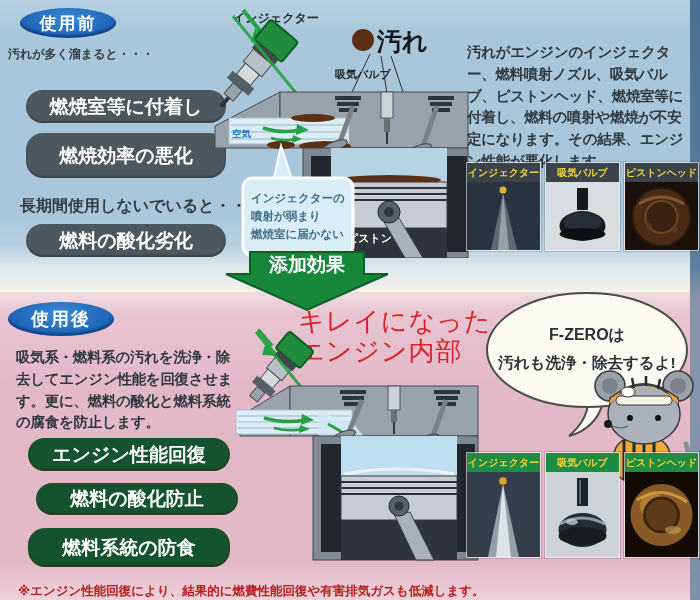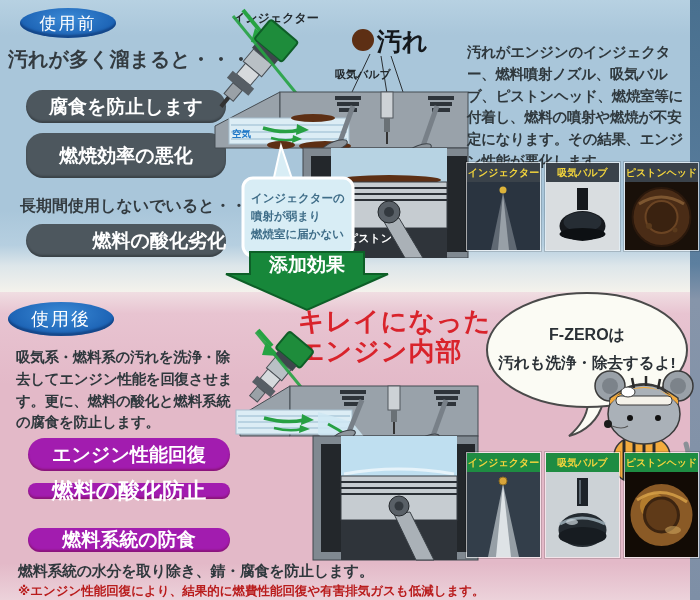--- a/index.html
+++ b/index.html
@@ -19,33 +19,33 @@
     background:linear-gradient(180deg,#f0dee2 0%,#e8c4d1 7%,#e3b9c8 30%,#e3b9c8 88%,#ecd2da 100%);
   }
   .edge-strip{
     left:690px;top:0;width:10px;height:600px;
     background:linear-gradient(180deg,#49708f 0%,#5c7f9f 44%,#8695aa 50%,#7e8fa6 100%);
   }
   
   .section-badge{
     border-radius:50%;background:radial-gradient(ellipse at 50% 35%,#3b8ad6,#1a60b2 75%);
     box-shadow:inset 0 -3px 2px rgba(5,20,60,.35);
-    color:#fff;font-weight:normal;display:flex;align-items:center;justify-content:center;
+    color:#fff;font-weight:bold;display:flex;align-items:center;justify-content:center;
     letter-spacing:2px;
   }
   
   .pill{
     border-radius:17px;color:#fff;font-weight:bold;
     display:flex;align-items:center;justify-content:center;white-space:nowrap;
   }
   .pill-dark{background:#4d575e;box-shadow:inset 0 -2px 2px rgba(0,0,0,.25);}
-  .pill-red{background:#a21caf;box-shadow:inset 0 -2px 2px rgba(90,0,0,.3);}
+  .pill-red{background:#14532d;box-shadow:inset 0 -2px 2px rgba(90,0,0,.3);}
   .lead-text{color:#333b40;font-weight:bold;}
   .body-text{color:#2f383d;font-weight:bold;line-height:1.5;letter-spacing:-0.3px;}
-  .headline{color:#d9232b;font-weight:bold;line-height:1.16;letter-spacing:1px;}
+  .headline{color:#d9232b;font-weight:normal;line-height:1.16;letter-spacing:1px;}
   
   .thumb-row{display:flex;gap:4px;}
   .thumb{border:1px solid rgba(255,255,255,.6);box-shadow:0 0 0 1px rgba(0,0,0,.15);}
   .thumb-label{
     height:19px;display:flex;align-items:center;justify-content:center;
     font-size:10px;font-weight:bold;color:#f2d43c;white-space:nowrap;overflow:hidden;
   }
   .thumb-label-dark{background:#3a424a;}
   .thumb-label-green{background:#1e8c42;}
   .thumb-img{display:block;}
@@ -57,32 +57,32 @@
 <div id="stage">
 
   <div class="abs before-bg"></div>
   <div class="abs after-bg"></div>
   <div class="abs edge-strip"></div>
 
   <div class="abs section-badge" style="left:20px;top:8px;width:96px;height:30px;font-size:17px;">
     <span>使用前</span>
   </div>
 
-  <div class="abs lead-text" style="left:8px;top:46px;font-size:20px;white-space:nowrap;text-align:right;">汚れが多く溜まると・・・</div>
+  <div class="abs lead-text" style="left:8px;top:46px;font-size:12px;white-space:nowrap;text-align:right;">汚れが多く溜まると・・・</div>
 
   <div class="abs pill pill-dark" style="left:26px;top:90px;width:200px;height:33px;font-size:19px;">
-    <span>腐食を防止します</span>
+    <span>燃焼室等に付着し</span>
   </div>
   <div class="abs pill pill-dark" style="left:26px;top:133px;width:200px;height:45px;font-size:19px;">
     <span>燃焼効率の悪化</span>
   </div>
 
   <div class="abs lead-text" style="left:20px;top:196px;font-size:16px;white-space:nowrap;">長期間使用しないでいると・・・</div>
 
-  <div class="abs pill pill-dark" style="left:26px;top:224px;width:200px;height:33px;font-size:19px;justify-content:flex-end;">
+  <div class="abs pill pill-dark" style="left:26px;top:224px;width:200px;height:33px;font-size:19px;">
     <span>燃料の酸化劣化</span>
   </div>
 
   <svg class="abs" style="left:185px;top:6px;" width="285" height="252" viewBox="0 0 285 252">
 
     <text x="48" y="16" font-size="12" font-weight="bold" fill="#22282c">インジェクター</text>
 
     <g>
       <line x1="58" y1="4" x2="76" y2="26" stroke="#26a343" stroke-width="4"></line>
       <polygon points="70,22 86,38 66,36" fill="#26a343"></polygon>
@@ -336,24 +336,24 @@
       <rect x="113" y="192" width="116" height="40" fill="#2f343a"></rect>
       <polygon points="166,186 182,184 206,232 188,232" fill="#aab1b7" stroke="#383e44"></polygon>
       <circle cx="171" cy="178" r="10" fill="#596067" stroke="#23272b"></circle>
       <circle cx="171" cy="178" r="4.5" fill="#33393f"></circle>
     </g>
   </svg>
 
   <div class="abs pill pill-red" style="left:28px;top:438px;width:202px;height:33px;font-size:19px;">
     <span>エンジン性能回復</span>
   </div>
-  <div class="abs pill pill-red" style="left:28px;top:483px;width:202px;height:16px;font-size:22px;">
+  <div class="abs pill pill-red" style="left:36px;top:483px;width:202px;height:32px;font-size:19px;">
     <span>燃料の酸化防止</span>
   </div>
-  <div class="abs pill pill-red" style="left:28px;top:528px;width:202px;height:24px;font-size:19px;">
+  <div class="abs pill pill-red" style="left:28px;top:528px;width:202px;height:39px;font-size:19px;">
     <span>燃料系統の防食</span>
   </div>
 
   <div class="abs thumb-row" style="left:466px;top:452px;">
     <div class="thumb" style="width:73px;">
       <div class="thumb-label thumb-label-green">インジェクター</div>
       <svg class="thumb-img" width="73" height="85">
         <rect width="73" height="85" fill="#333e4a"></rect>
         <polygon points="36,12 21,85 52,85" fill="#e8eef2" opacity="0.55"></polygon>
         <polygon points="36,12 29,85 44,85" fill="#f6f9fb" opacity="0.75"></polygon>
@@ -378,16 +378,15 @@
         <rect width="73" height="85" fill="#120b05"></rect>
         <circle cx="36.5" cy="43" r="31" fill="#8a5a26"></circle>
         <circle cx="28" cy="34" r="13" fill="#b8832f" opacity="0.85"></circle>
         <circle cx="36.5" cy="43" r="17" fill="#5f3a18" stroke="#3c2410" stroke-width="3"></circle>
         <path d="M12,28 Q36,12 62,30" stroke="#d9a44a" stroke-width="3" fill="none" opacity="0.8"></path>
         <ellipse cx="48" cy="58" rx="8" ry="4" fill="#caa25c" opacity="0.6"></ellipse>
       </svg>
     </div>
   </div>
 
-  <div class="abs body-text" style="left:18px;top:560px;font-size:15px;white-space:nowrap;">燃料系統の水分を取り除き、錆・腐食を防止します。</div>
   <div class="abs footnote" style="left:18px;top:583px;font-size:12.5px;white-space:nowrap;">※エンジン性能回復により、結果的に燃費性能回復や有害排気ガスも低減します。</div>
 
 </div>
 
 </body></html>

